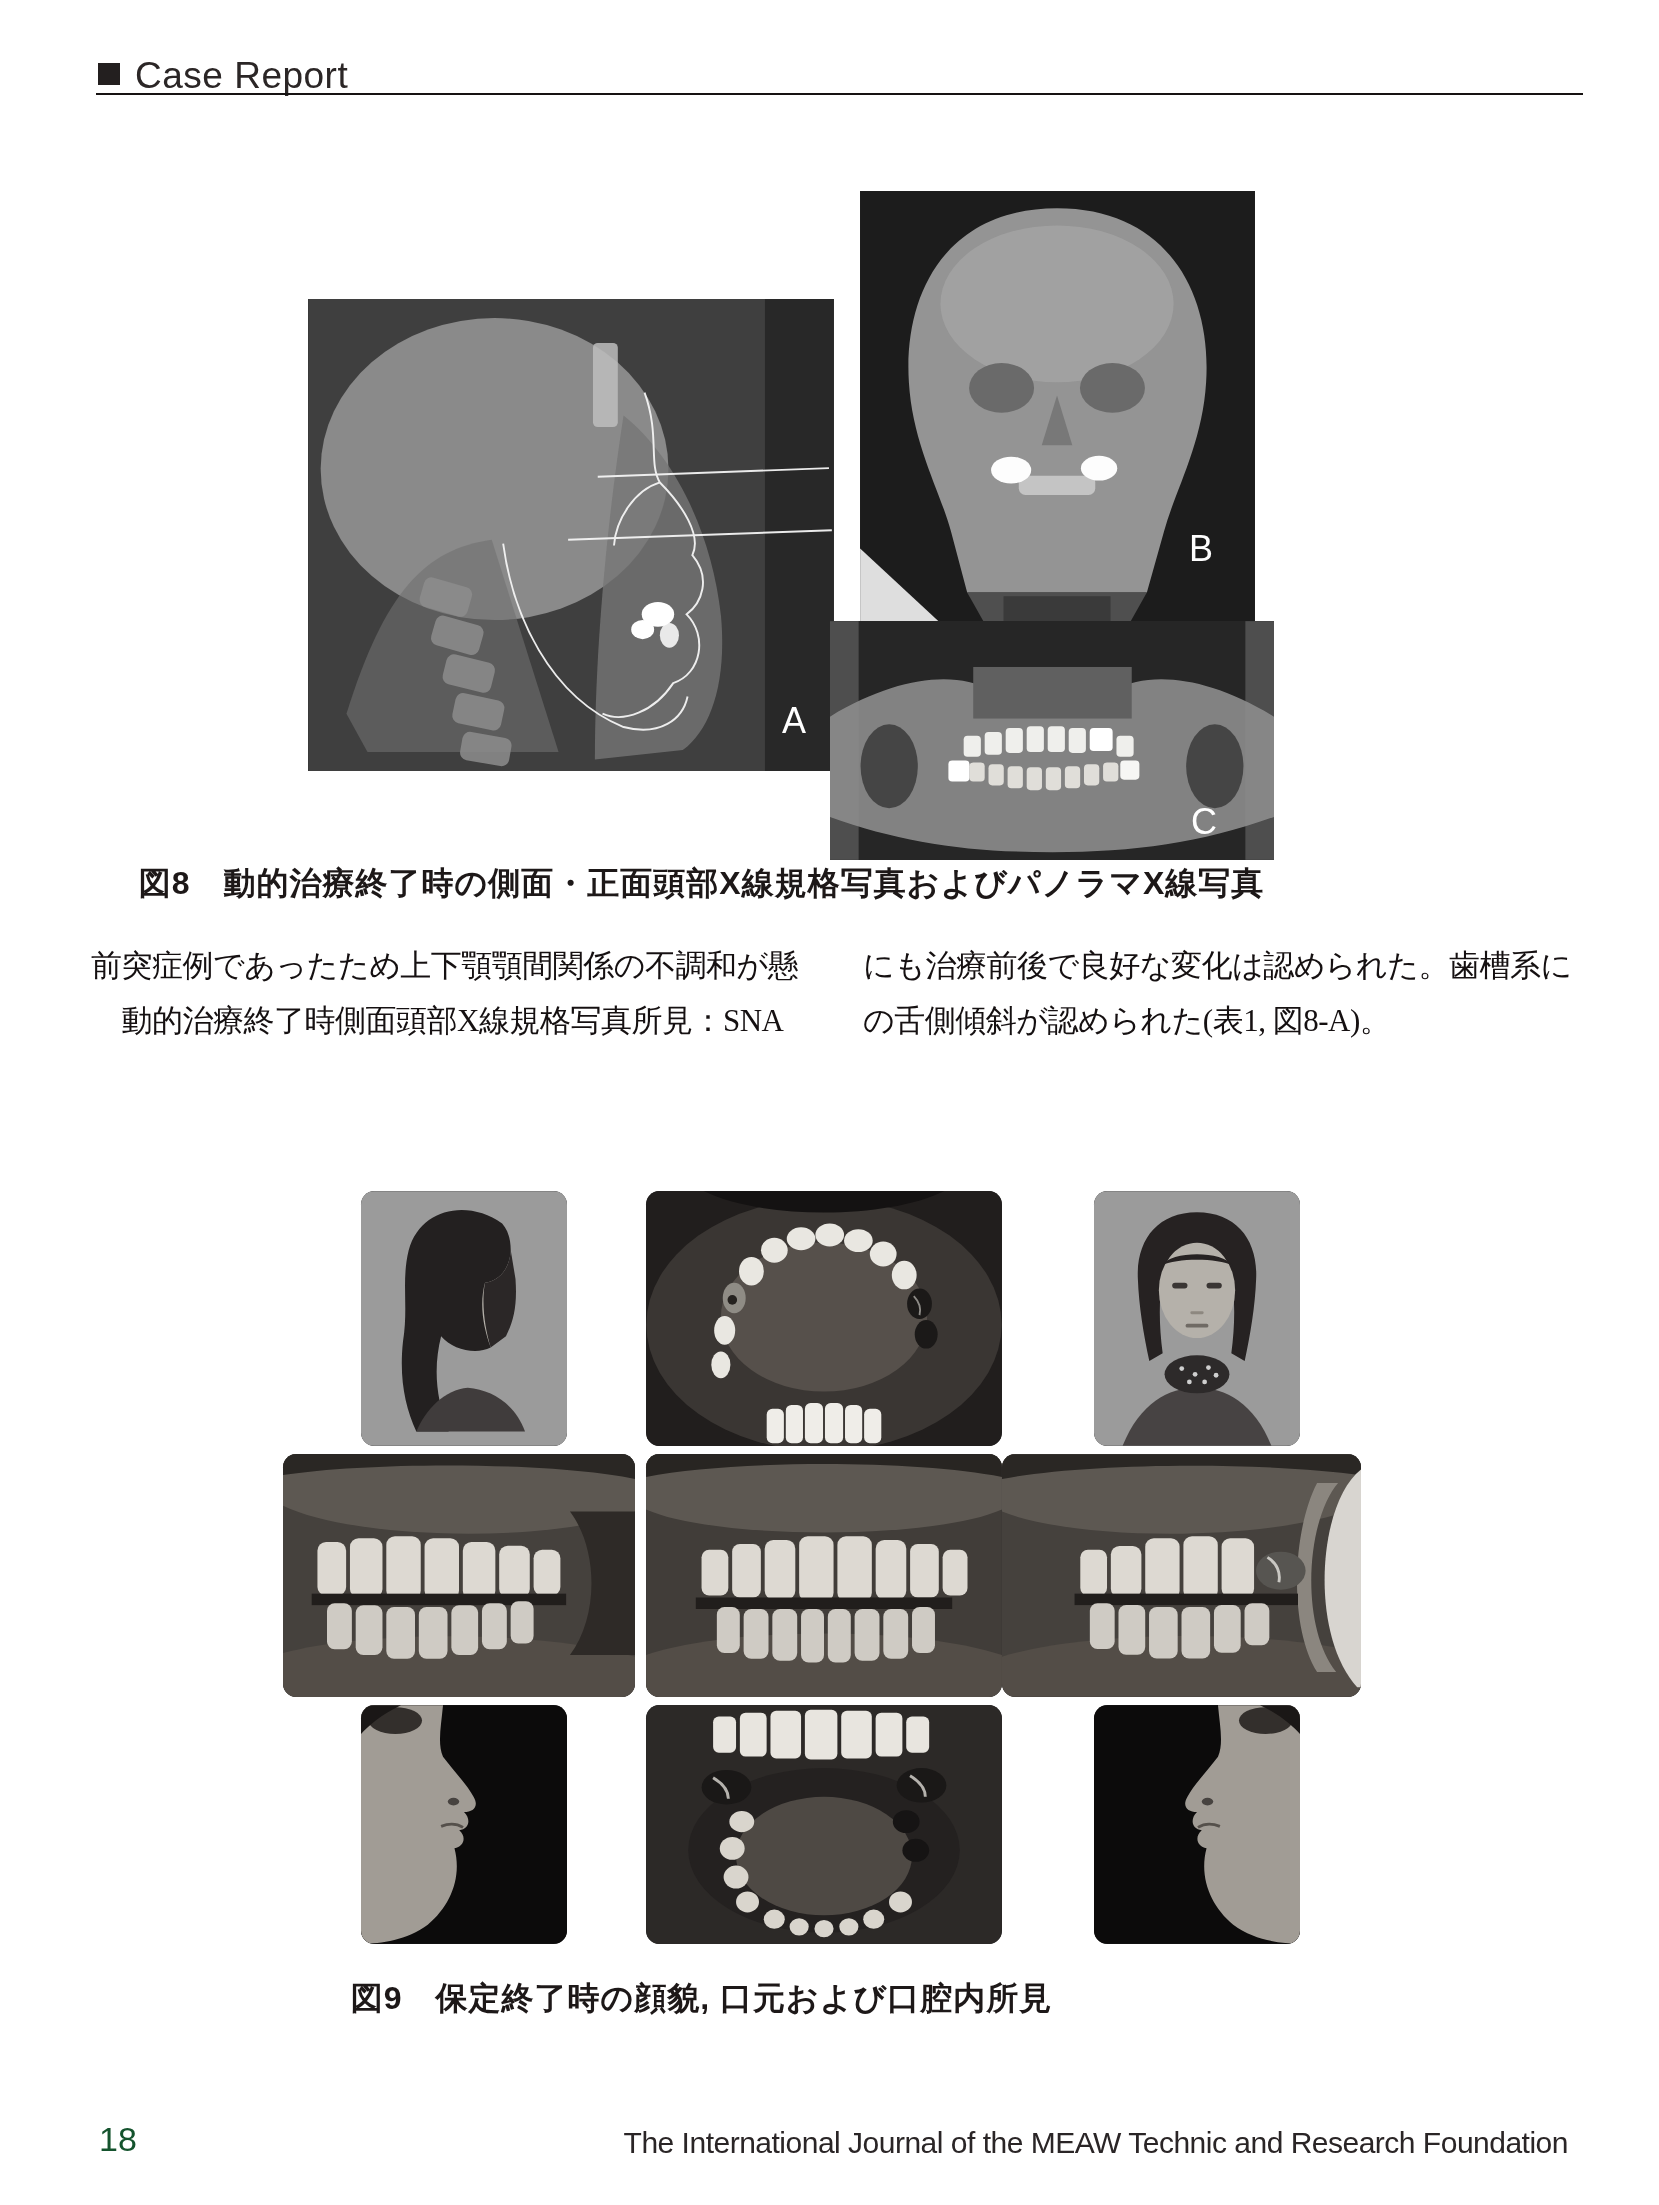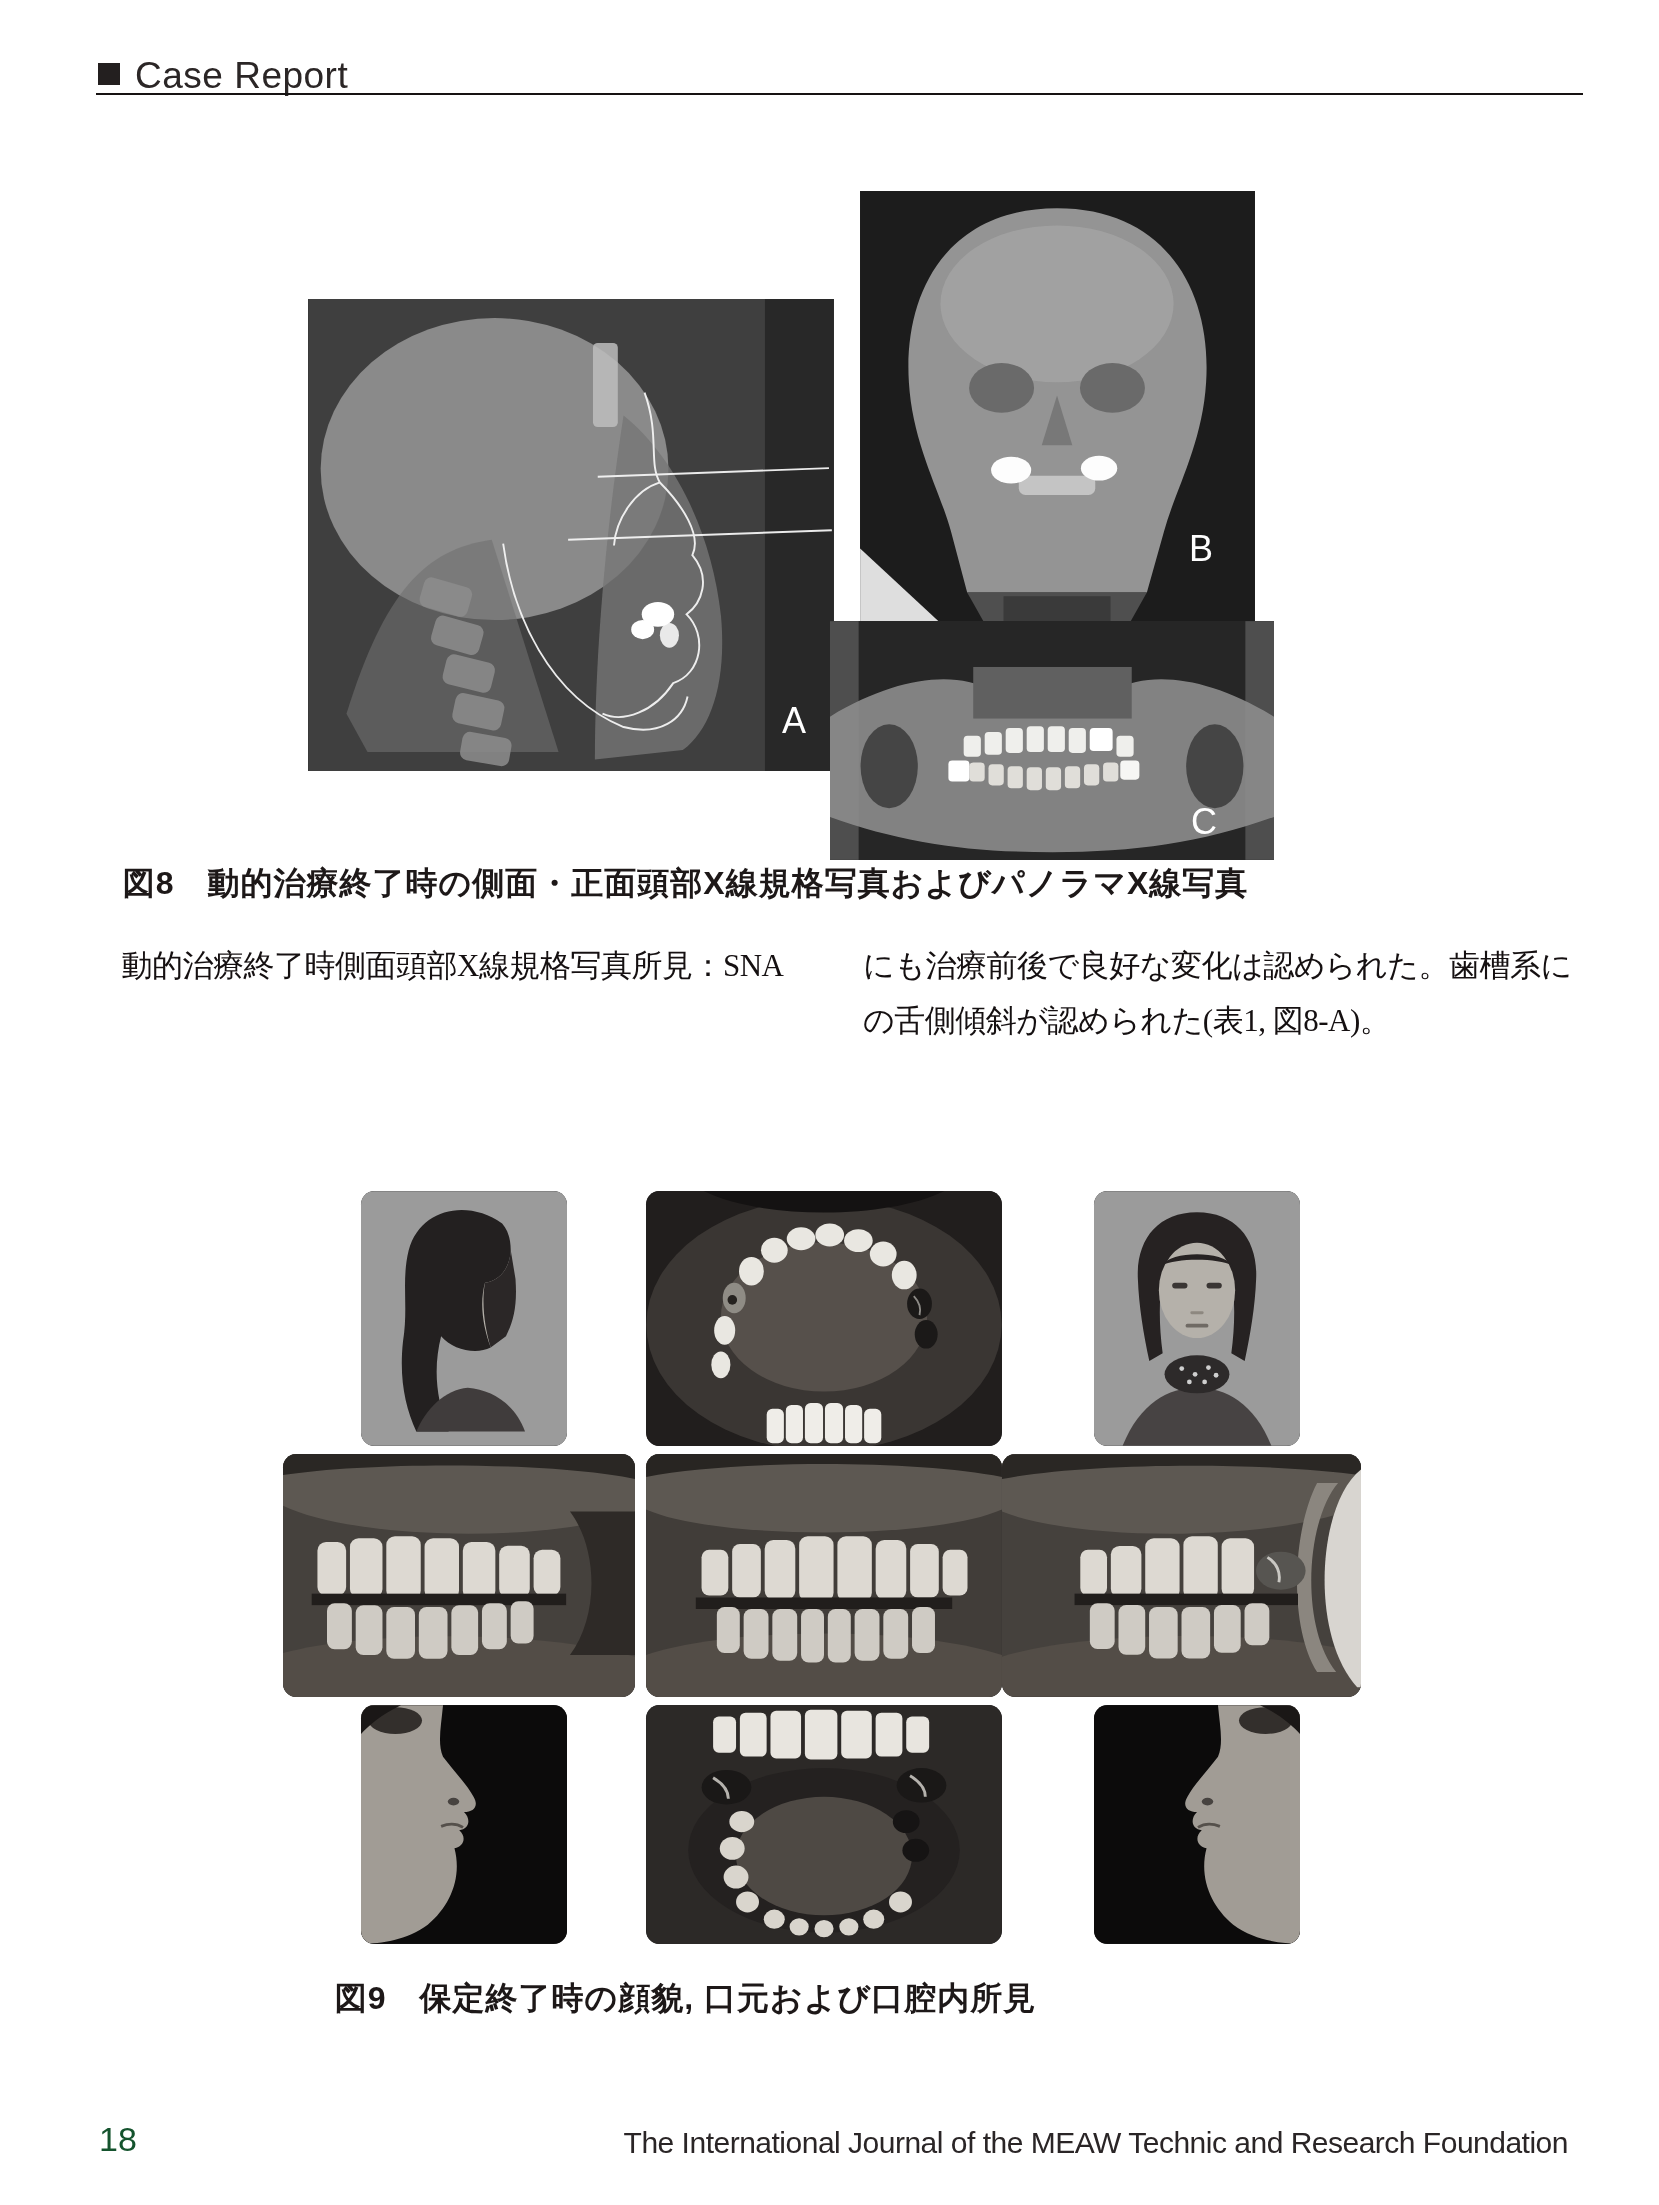--- a/index.html
+++ b/index.html
@@ -14,21 +14,21 @@
                 font-size:37px; color:#2b2626; letter-spacing:0.5px; }
   .hdr-rule   { position:absolute; left:96px; top:93px; width:1487px; height:1.9px; background:#161212; }
 
   
   .xray { position:absolute; overflow:hidden; background:#2c2c2c; }
   .xray svg { display:block; }
   .xlabel { position:absolute; color:#ffffff; font-family:"Liberation Sans","DejaVu Sans",sans-serif;
             font-size:36px; font-weight:400; }
 
   
-  .caption { position:absolute; left:0; width:1371px; text-align:center;
+  .caption { position:absolute; left:16px; width:1371px; text-align:center;
              font-family:"Liberation Sans","DejaVu Sans",sans-serif; font-weight:600;
              font-size:32px; color:#1d1818; letter-spacing:1px; }
 
   
   .bodycol { position:absolute; top:938px; }
   .bodycol p { margin:0; font-size:31px; line-height:55px; letter-spacing:-0.5px;
                color:#151011; white-space:nowrap; }
   .col-left  { left:91px;  width:712px; }
   .col-right { left:863px; width:712px; }
 
@@ -137,20 +137,21 @@
         <rect x="304" y="146" width="20" height="20" rx="4" fill="#f6f6f4"></rect>
       </svg>
     </div>
     <div class="xlabel" style="left:1191px; top:801px;">C</div>
 
     <div class="caption" style="top:862px;">図8　動的治療終了時の側面・正面頭部X線規格写真およびパノラマX線写真</div>
   </div>
 
   <div>
     <div class="bodycol col-left">
+      <p>前突症例であったため上下顎顎間関係の不調和が懸</p>
       <p>　動的治療終了時側面頭部X線規格写真所見：SNA</p>
     </div>
     <div class="bodycol col-right">
       <p>にも治療前後で良好な変化は認められた。歯槽系に</p>
       <p>の舌側傾斜が認められた(表1, 図8-A)。</p>
     </div>
   </div>
 
   <div>
 

